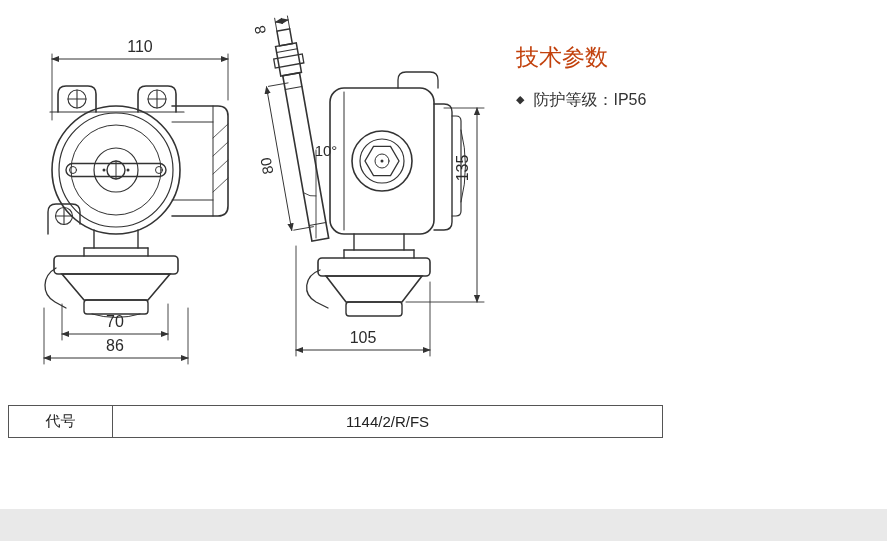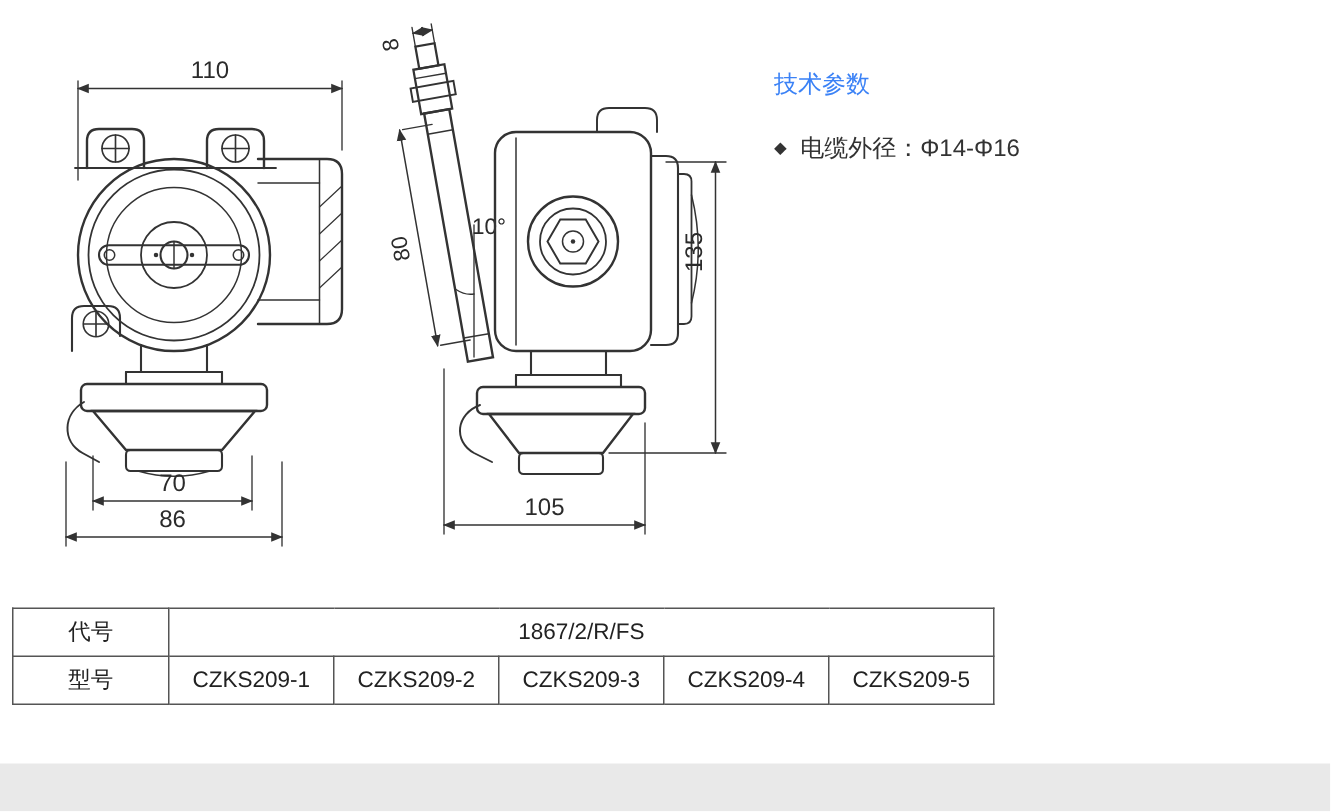--- a/index.html
+++ b/index.html
@@ -5,21 +5,21 @@
   html,body { margin:0; padding:0; background:#fff; }
   .page {
     position:relative; width:887px; height:541px; background:#ffffff;
     overflow:hidden; font-family:"Liberation Sans", sans-serif; color:#222;
   }
   .drawing-svg { position:absolute; left:0; top:0; }
   svg text { font-family:"Liberation Sans", sans-serif; font-size:16px; fill:#2b2b2b; }
   svg text.small { font-size:15px; }
 
   .tech-params { position:absolute; left:516px; top:46px; }
-  .tp-title { font-size:16px; color:#3b82f6; line-height:22px; }
+  .tp-title { font-size:23px; color:#c2410c; line-height:22px; }
   .tp-list { list-style:none; margin:20px 0 0 0; padding:0; }
   .tp-list li { font-size:16px; color:#333; line-height:22px; margin-bottom:15px; white-space:nowrap; }
   .tp-bullet { font-size:11px; color:#333; margin-right:9px; vertical-align:2px; }
 
   .spec-table {
     position:absolute; left:8px; top:405px; width:654px;
     border-collapse:collapse; table-layout:fixed;
   }
   .spec-table td {
     border:1px solid #555555; height:31px; text-align:center;
@@ -215,44 +215,36 @@
         <line x1="296" y1="350" x2="430" y2="350" stroke-width="1" marker-start="url(#arr)" marker-end="url(#arr)"></line>
         <text x="363" y="343" text-anchor="middle" stroke="none" fill="#2b2b2b">105</text>
       </g>
     </g>
   </svg>
 
   <div class="tech-params">
     <div class="tp-title">技术参数</div>
     <ul class="tp-list">
       <li>
-        <span class="tp-bullet">◆</span><span>电缆外径：Φ14-Φ16</span>
+        <span class="tp-bullet">◆</span><span>防护等级：IP56</span>
       </li>
     </ul>
   </div>
 
   <table class="spec-table">
     <colgroup>
       <col style="width:104px">
         <col style="width:110px">
         <col style="width:110px">
       <col style="width:110px">
         <col style="width:110px">
         <col style="width:110px">
     </colgroup>
     <tbody>
       <tr>
         <td>代号</td>
-        <td colspan="5">1867/2/R/FS</td>
-      </tr>
-      <tr>
-        <td>型号</td>
-        <td>CZKS209-1</td>
-        <td>CZKS209-2</td>
-        <td>CZKS209-3</td>
-        <td>CZKS209-4</td>
-        <td>CZKS209-5</td>
+        <td colspan="5">1144/2/R/FS</td>
       </tr>
     </tbody>
   </table>
 
   <div class="footer-strip"></div>
 </div>
 
 </body></html>

